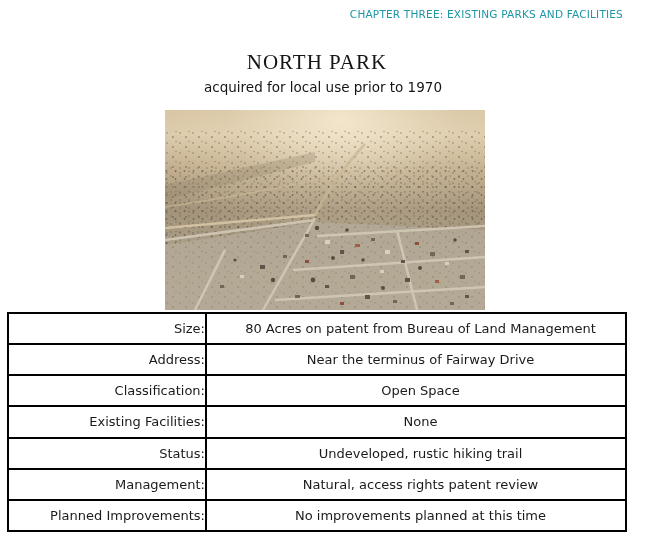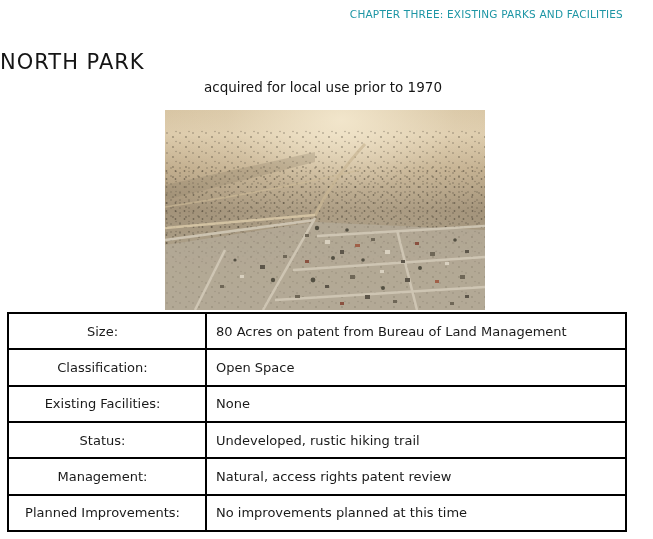--- a/index.html
+++ b/index.html
@@ -20,25 +20,26 @@
     font-size: 10.5px;
     letter-spacing: 0.2px;
     color: #1d96a5;
     white-space: nowrap;
   }
   .title {
     position: absolute;
     top: 50px;
     left: 0;
     width: 634px;
-    text-align: left;
+    text-align: center;
     font-size: 21px;
     font-weight: 400;
     letter-spacing: 1px;
     color: #151515;
+    font-family: Liberation Serif, serif;
   }
   .subtitle {
     position: absolute;
     top: 79px;
     left: 0;
     width: 634px;
     text-align: center;
     font-size: 13.5px;
     color: #151515;
     padding-left: 12px;
@@ -65,25 +66,24 @@
     border: 2px solid #000000;
     font-size: 13px;
     height: 27px;
     vertical-align: middle;
     background: #ffffff;
     white-space: nowrap;
     overflow: hidden;
   }
   td.lbl {
     width: 198px;
+    text-align: right;
+  }
+  td.val {
     text-align: center;
-    padding-right: 9px;
-  }
-  td.val {
-    text-align: left;
     padding-left: 9px;
   }
 </style>
 </head>
 <body>
 
 <div class="page">
 
   <div class="chapter">CHAPTER THREE: EXISTING PARKS AND FACILITIES</div>
 
@@ -188,20 +188,24 @@
     </svg>
   </div>
 
   <table class="details">
     <tbody>
       <tr>
         <td class="lbl">Size:</td>
         <td class="val">80 Acres on patent from Bureau of Land Management</td>
       </tr>
       <tr>
+        <td class="lbl">Address:</td>
+        <td class="val">Near the terminus of Fairway Drive</td>
+      </tr>
+      <tr>
         <td class="lbl">Classification:</td>
         <td class="val">Open Space</td>
       </tr>
       <tr>
         <td class="lbl">Existing Facilities:</td>
         <td class="val">None</td>
       </tr>
       <tr>
         <td class="lbl">Status:</td>
         <td class="val">Undeveloped, rustic hiking trail</td>

